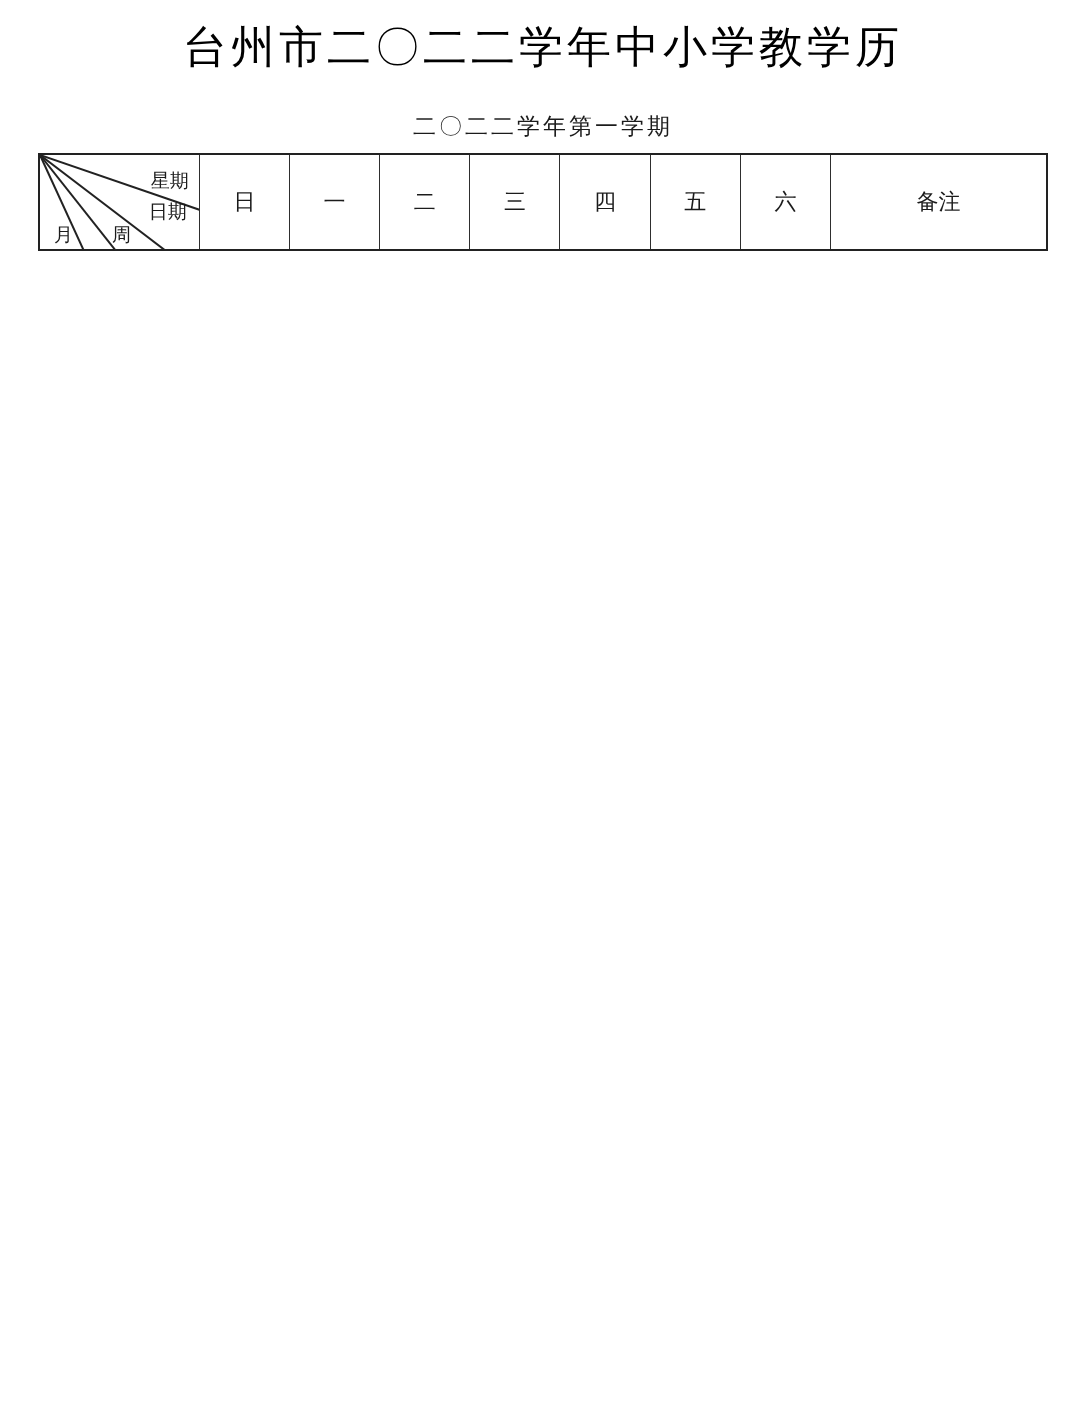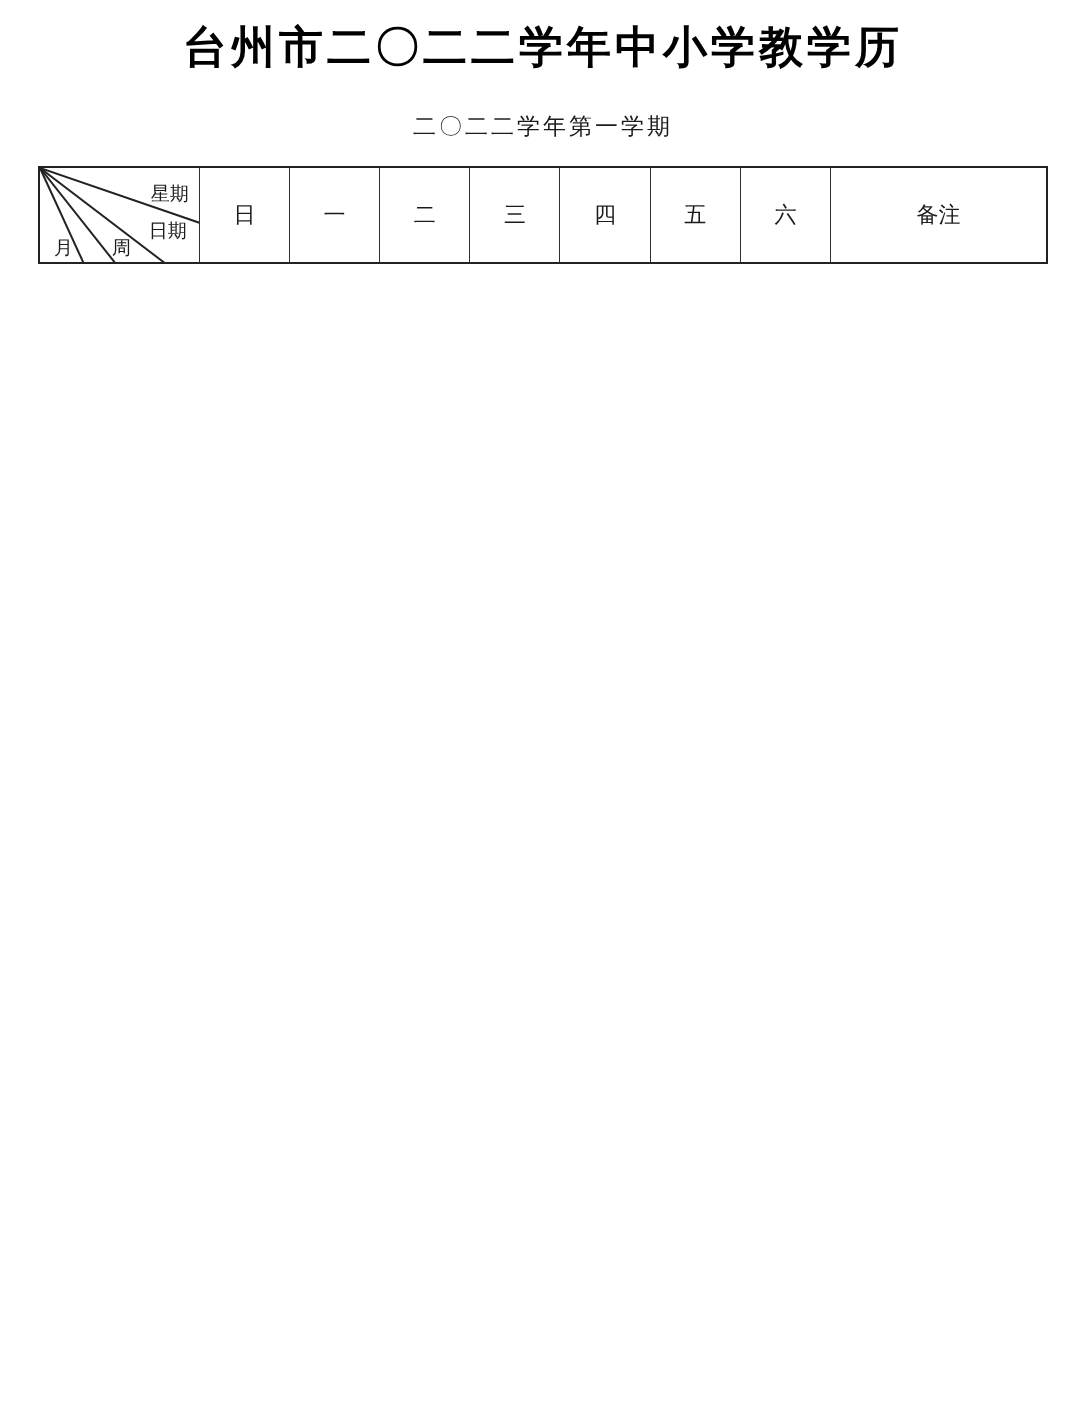--- a/index.html
+++ b/index.html
@@ -4,43 +4,43 @@
 <style>
   * { margin:0; padding:0; box-sizing:border-box; }
   html,body { background:#ffffff; }
   body {
     width:1080px; height:1428px;
     font-family:"Liberation Serif", serif;
     color:#1b1b1b;
   }
   .page { padding:10px 32px 0 38px; }
   .title {
-    text-align:center; font-size:44px; font-weight:bold;
+    text-align:center; font-size:44px; font-weight:normal;
     letter-spacing:4px; margin-top:8px; color:#000;
   }
   .subtitle {
     text-align:center; font-size:23px; font-weight:normal;
     letter-spacing:3px; margin-top:34px;
   }
   table.calendar {
     border-collapse:collapse; table-layout:fixed;
-    width:1010px; margin-top:24px;
+    width:1010px; margin-top:11px;
     border:2px solid #222;
   }
   th, td {
     border:1px solid #2e2e2e; text-align:center;
     vertical-align:middle; font-weight:normal;
     overflow:hidden;
   }
   thead th { height:96px; font-size:22px; border-bottom:2px solid #222; }
   .corner-cell { position:relative; padding:0; }
   .corner-cell svg { position:absolute; left:0; top:0; }
   .corner-label { position:absolute; font-size:19px; line-height:1; }
   .lbl-week-of-day { top:16px; right:10px; }
-  .lbl-date { top:53px; right:12px; }
+  .lbl-date { top:47px; right:12px; }
   .lbl-month { left:14px; bottom:5px; }
   .lbl-week { left:72px; bottom:5px; }
 </style>
 </head>
 <body>
 
 <div class="page">
   <h1 class="title">台州市二〇二二学年中小学教学历</h1>
   <h2 class="subtitle">二〇二二学年第一学期</h2>
 

